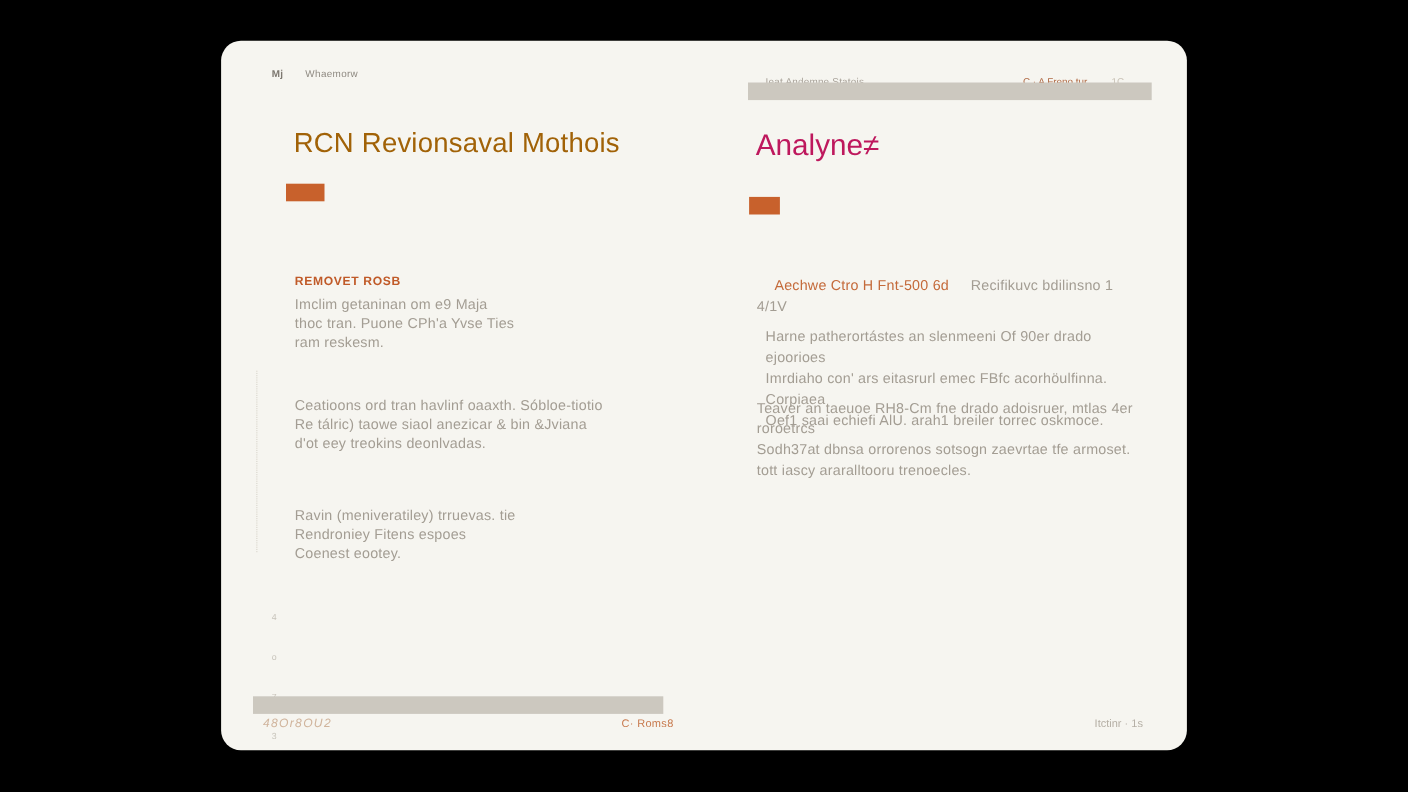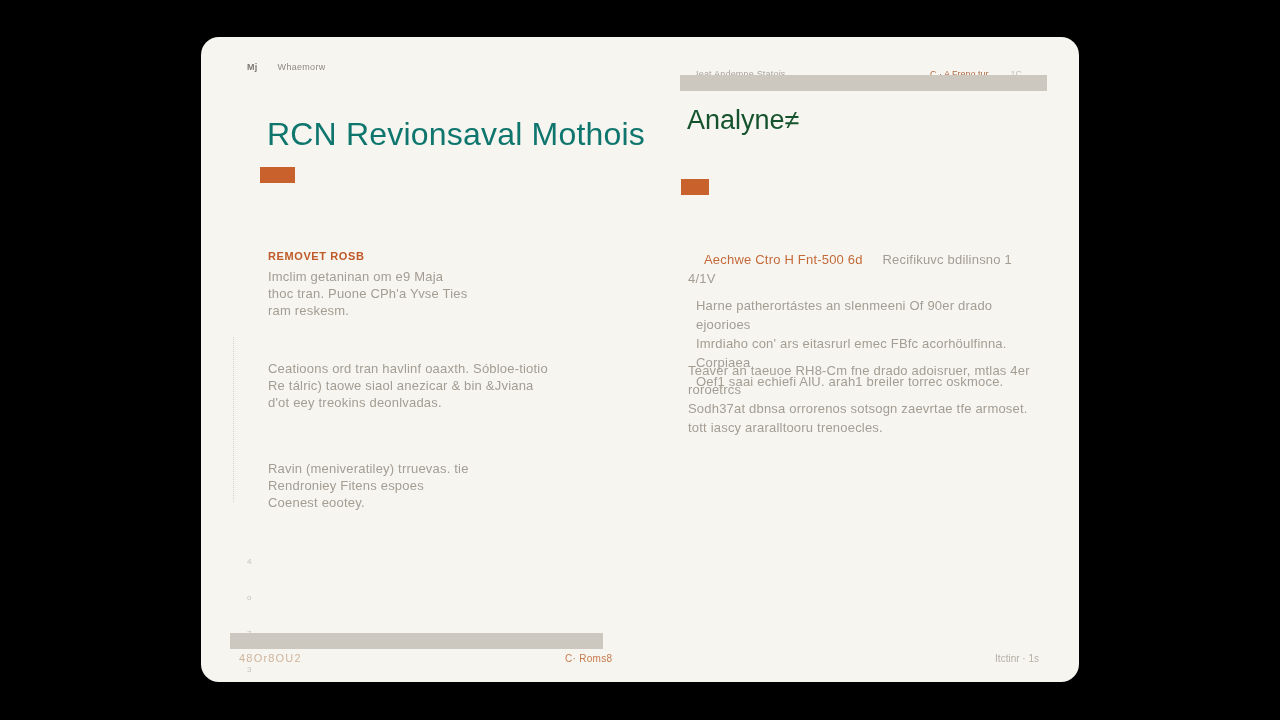--- a/index.html
+++ b/index.html
@@ -19,27 +19,27 @@
     display: flex; justify-content: space-between; align-items: baseline;
     font-size: 9px;
   }
   .hdr-doc { color: #a8a299; letter-spacing: 0.2px; }
   .hdr-meta { color: #b06a45; }
   .hdr-meta .pg { color: #c9c2b6; margin-left: 6px; }
   .hdr-rule { position: absolute; left: 479px; top: 38px; width: 367px; height: 1px; background: #ccc8bf; }
 
   
   .title-left {
-    position: absolute; left: 58px; top: 71px; font-size: 32px; font-weight: 500;
-    color: #0f766e; letter-spacing: 0.2px;
+    position: absolute; left: 58px; top: 71px; font-size: 25px; font-weight: 500;
+    color: #a16207; letter-spacing: 0.2px;
   }
   .accent-bar-left { position: absolute; left: 59px; top: 130px; width: 35px; height: 3px; background: #c8612c; }
   .title-right {
-    position: absolute; left: 478px; top: 60px; font-size: 27px; font-weight: 500;
-    color: #14532d;
+    position: absolute; left: 478px; top: 72px; font-size: 27px; font-weight: 500;
+    color: #be185d;
   }
   .subtitle-right {
     position: absolute; left: 478px; top: 105px; font-size: 25px; font-weight: 400;
     color: #d9d5cb; letter-spacing: 0.5px;
   }
   .accent-bar-right { position: absolute; left: 480px; top: 142px; width: 28px; height: 3px; background: #c8612c; }
 
   
   .section-label {
     position: absolute; left: 59px; top: 205px; font-size: 11px; font-weight: bold;
@@ -58,21 +58,21 @@
 
   
   .p-right-1 { position: absolute; left: 479px; top: 205px; width: 385px; font-size: 13px; line-height: 19px; letter-spacing: 0.2px; }
   .lead-line { color: #a39d93; }
   .lead-line .hl { color: #c46a3a; }
   .p-right-rest { color: #a39d93; white-space: pre-line; }
   .p-right-2 { position: absolute; left: 479px; top: 316px; width: 395px; font-size: 13px; line-height: 19px; color: #a39d93; white-space: pre-line; letter-spacing: 0.2px; }
 
   
   .footer-rule { position: absolute; left: 29px; top: 596px; width: 373px; height: 1px; background: #ccc8bf; }
-  .footer-left { position: absolute; left: 30px; top: 607px; font-size: 11px; color: #d0b49c; letter-spacing: 1.2px; }
+  .footer-left { position: absolute; left: 30px; top: 607px; font-size: 11px; color: #d0b49c; letter-spacing: 1.2px; font-style: italic; }
   .footer-center { position: absolute; left: 356px; top: 608px; font-size: 10px; color: #c87a4e; letter-spacing: 0.3px; }
   .footer-right { position: absolute; left: 740px; top: 608px; width: 106px; text-align: right; font-size: 10px; color: #b5afa5; }
 </style>
 </head>
 <body>
 
 <div class="card">
 
   <div class="logo">
     <span class="mark">Mj</span><span>Whaemorw</span>

